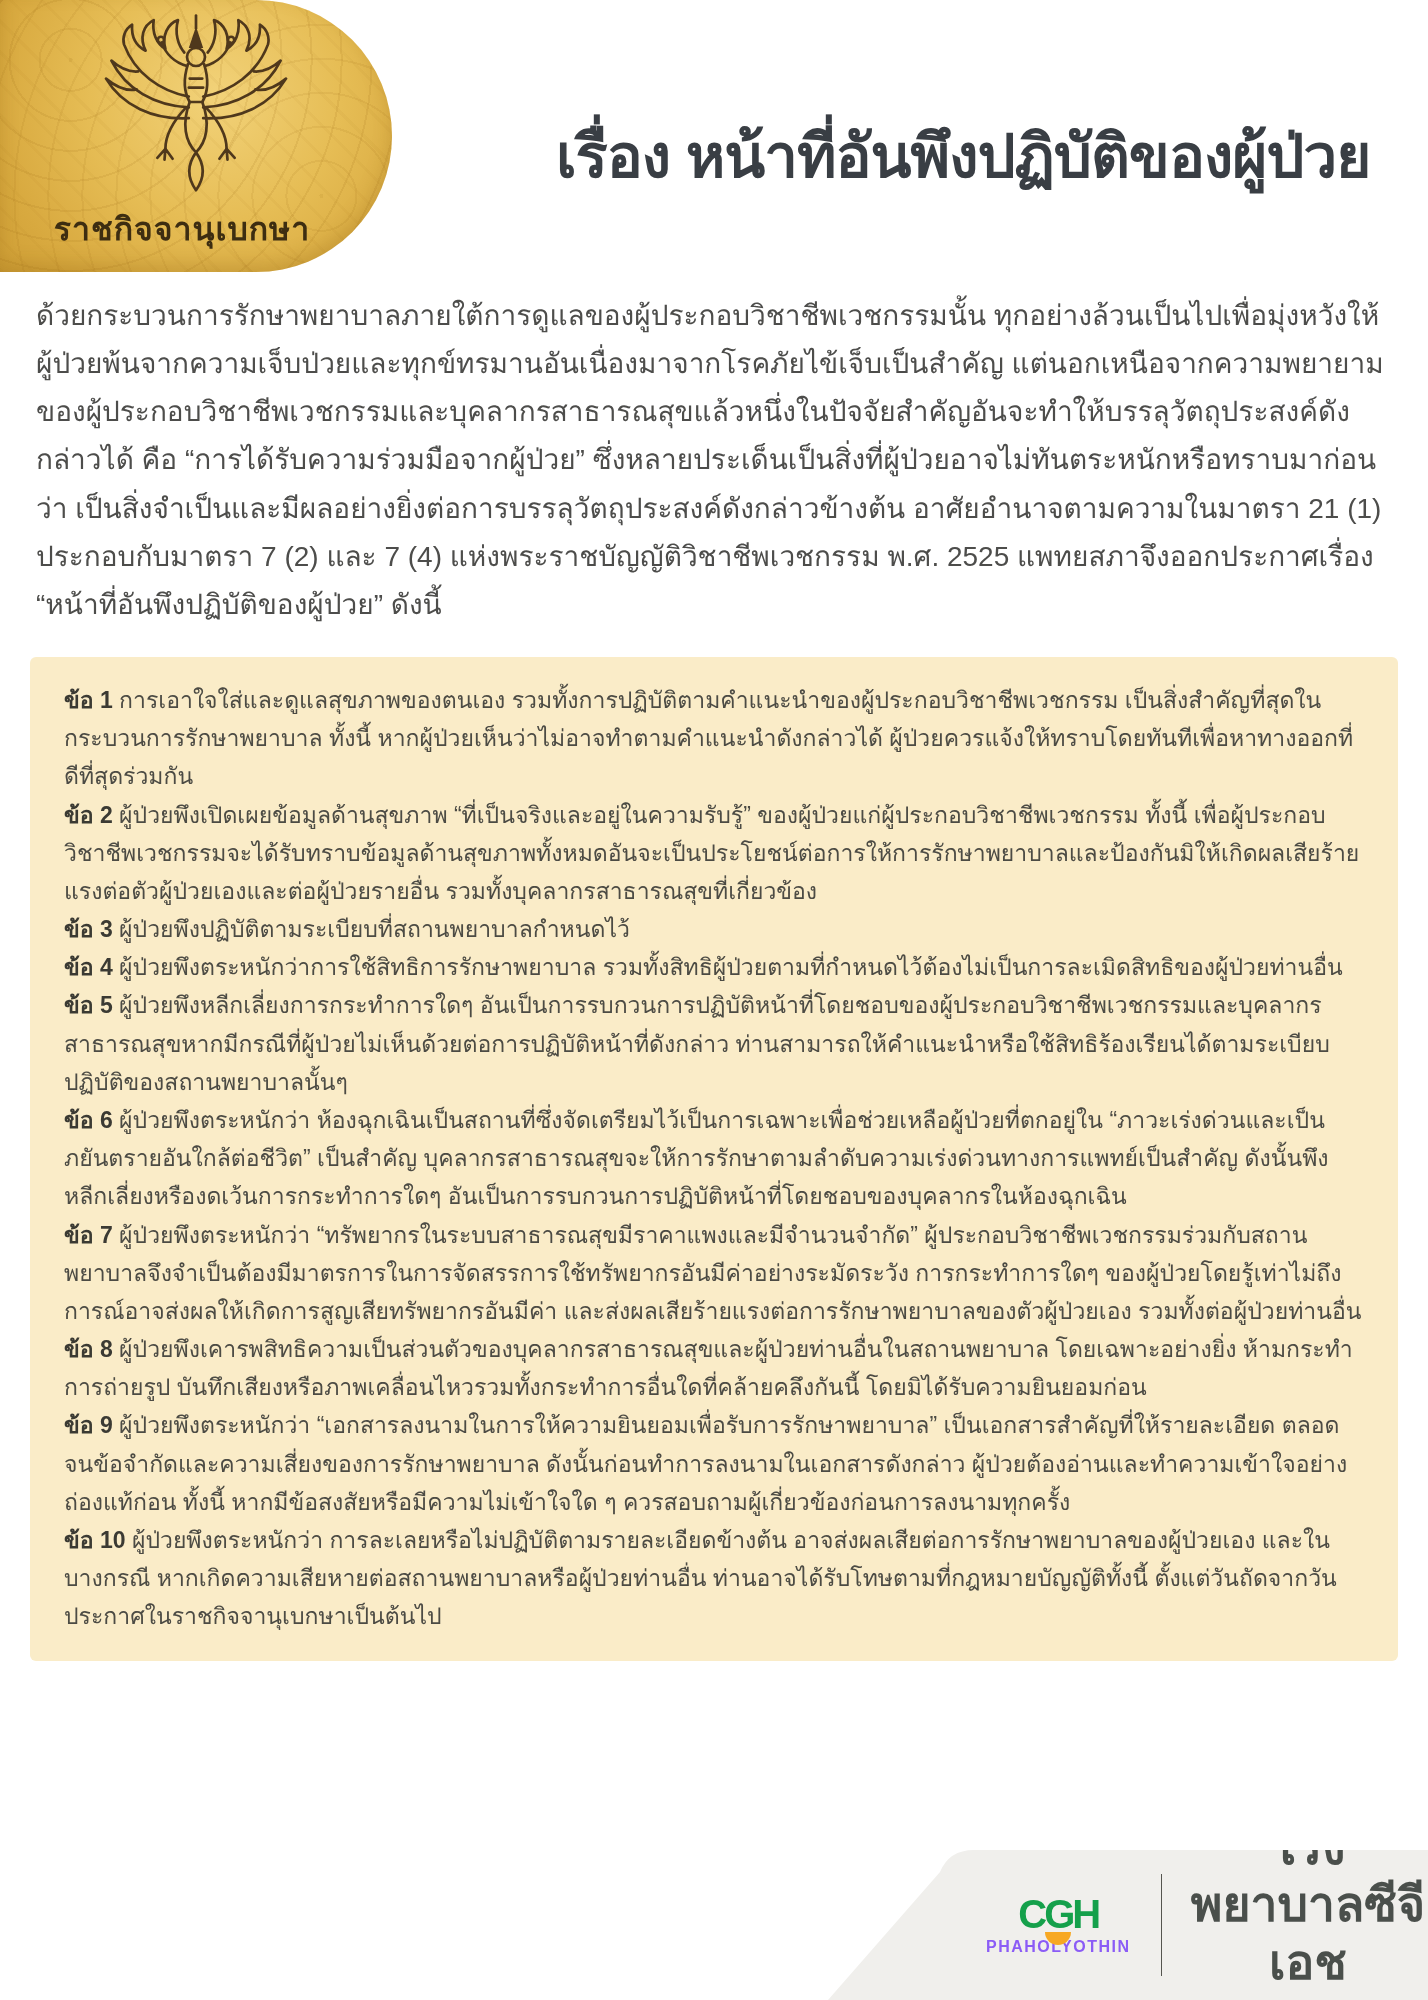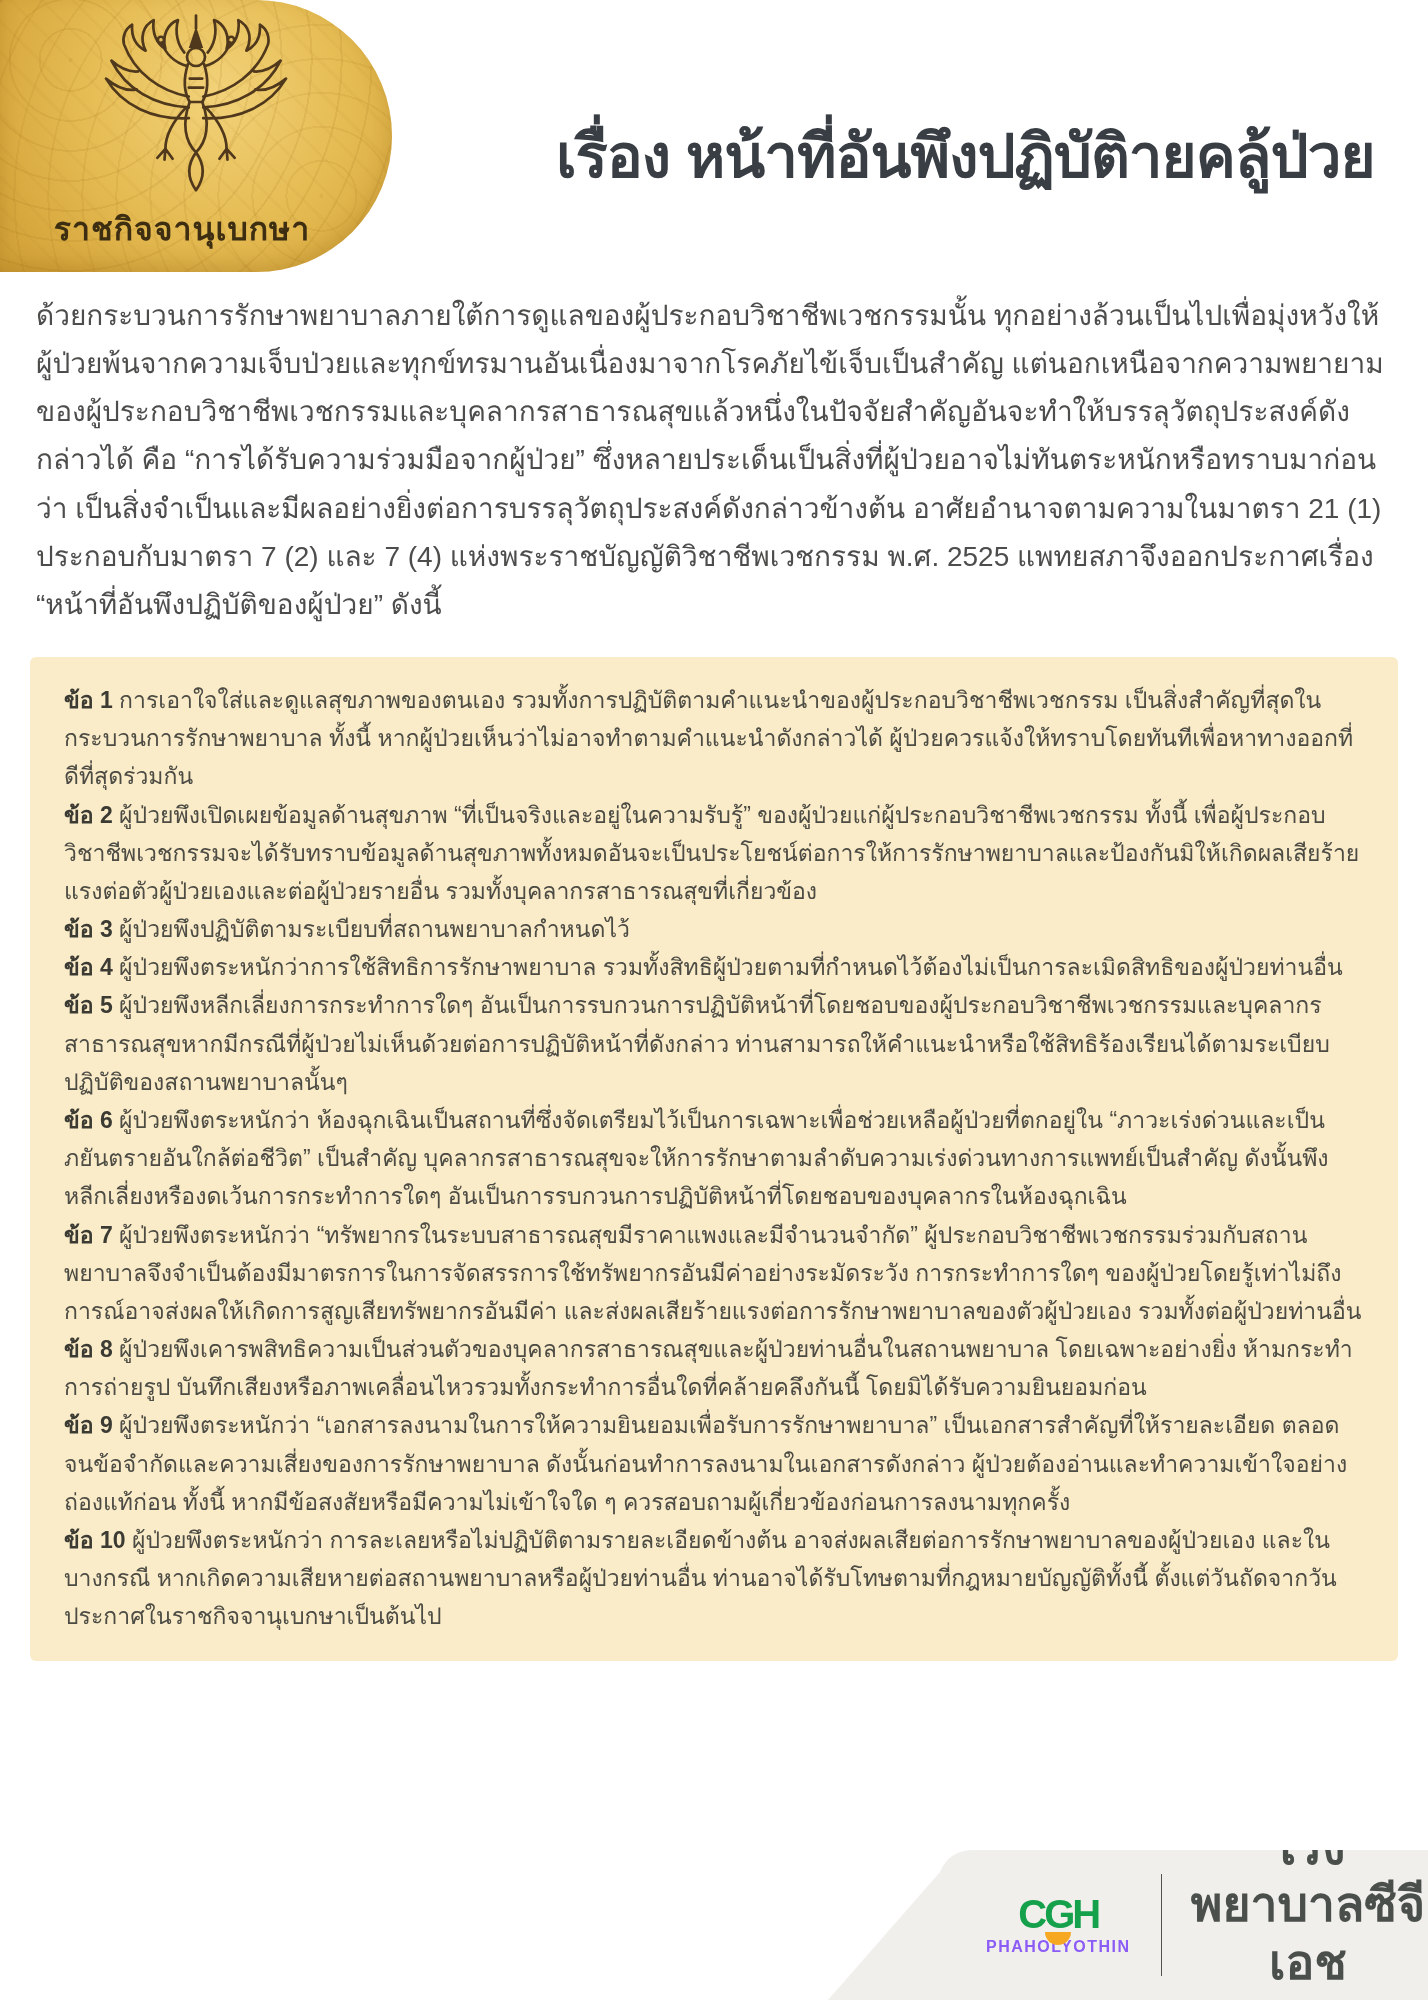--- a/index.html
+++ b/index.html
@@ -86,21 +86,21 @@
           <path d="M113 100 C104 124 108 144 120 156 C132 144 136 124 127 100"></path>
           <path d="M120 156 C110 170 110 184 120 198 C130 184 130 170 120 156"></path>
           <path d="M109 106 C94 122 86 136 86 152 M131 106 C146 122 154 136 154 152"></path>
           <path d="M86 152 l-9 10 M86 152 l-1 12 M86 152 l8 11 M154 152 l9 10 M154 152 l1 12 M154 152 l-8 11"></path>
         </g>
       </svg>
       <div class="gazette-label">ราชกิจจานุเบกษา</div>
     </div>
 
     <div class="titles">
-      <div class="title-subject">เรื่อง หน้าที่อันพึงปฏิบัติายคลู้ป่วย</div>
+      <div class="title-subject">เรื่อง หน้าที่อันพึงปฏิบัติของผู้ป่วย</div>
     </div>
   </div>
 
   <p class="intro">ด้วยกระบวนการรักษาพยาบาลภายใต้การดูแลของผู้ประกอบวิชาชีพเวชกรรมนั้น ทุกอย่างล้วนเป็นไปเพื่อมุ่งหวังให้ผู้ป่วยพ้นจากความเจ็บป่วยและทุกข์ทรมานอันเนื่องมาจากโรคภัยไข้เจ็บเป็นสำคัญ แต่นอกเหนือจากความพยายามของผู้ประกอบวิชาชีพเวชกรรมและบุคลากรสาธารณสุขแล้วหนึ่งในปัจจัยสำคัญอันจะทำให้บรรลุวัตถุประสงค์ดังกล่าวได้ คือ “การได้รับความร่วมมือจากผู้ป่วย” ซึ่งหลายประเด็นเป็นสิ่งที่ผู้ป่วยอาจไม่ทันตระหนักหรือทราบมาก่อนว่า เป็นสิ่งจำเป็นและมีผลอย่างยิ่งต่อการบรรลุวัตถุประสงค์ดังกล่าวข้างต้น อาศัยอำนาจตามความในมาตรา 21 (1) ประกอบกับมาตรา 7 (2) และ 7 (4) แห่งพระราชบัญญัติวิชาชีพเวชกรรม พ.ศ. 2525 แพทยสภาจึงออกประกาศเรื่อง “หน้าที่อันพึงปฏิบัติของผู้ป่วย” ดังนี้</p>
 
   <section class="duty-box">
     <div id="duty-list">
         <div class="item"><span class="item-no">ข้อ 1 </span><span>การเอาใจใส่และดูแลสุขภาพของตนเอง รวมทั้งการปฏิบัติตามคำแนะนำของผู้ประกอบวิชาชีพเวชกรรม เป็นสิ่งสำคัญที่สุดในกระบวนการรักษาพยาบาล ทั้งนี้ หากผู้ป่วยเห็นว่าไม่อาจทำตามคำแนะนำดังกล่าวได้ ผู้ป่วยควรแจ้งให้ทราบโดยทันทีเพื่อหาทางออกที่ดีที่สุดร่วมกัน</span></div>
         <div class="item"><span class="item-no">ข้อ 2 </span><span>ผู้ป่วยพึงเปิดเผยข้อมูลด้านสุขภาพ “ที่เป็นจริงและอยู่ในความรับรู้” ของผู้ป่วยแก่ผู้ประกอบวิชาชีพเวชกรรม ทั้งนี้ เพื่อผู้ประกอบวิชาชีพเวชกรรมจะได้รับทราบข้อมูลด้านสุขภาพทั้งหมดอันจะเป็นประโยชน์ต่อการให้การรักษาพยาบาลและป้องกันมิให้เกิดผลเสียร้ายแรงต่อตัวผู้ป่วยเองและต่อผู้ป่วยรายอื่น รวมทั้งบุคลากรสาธารณสุขที่เกี่ยวข้อง</span></div>
         <div class="item"><span class="item-no">ข้อ 3 </span><span>ผู้ป่วยพึงปฏิบัติตามระเบียบที่สถานพยาบาลกำหนดไว้</span></div>

